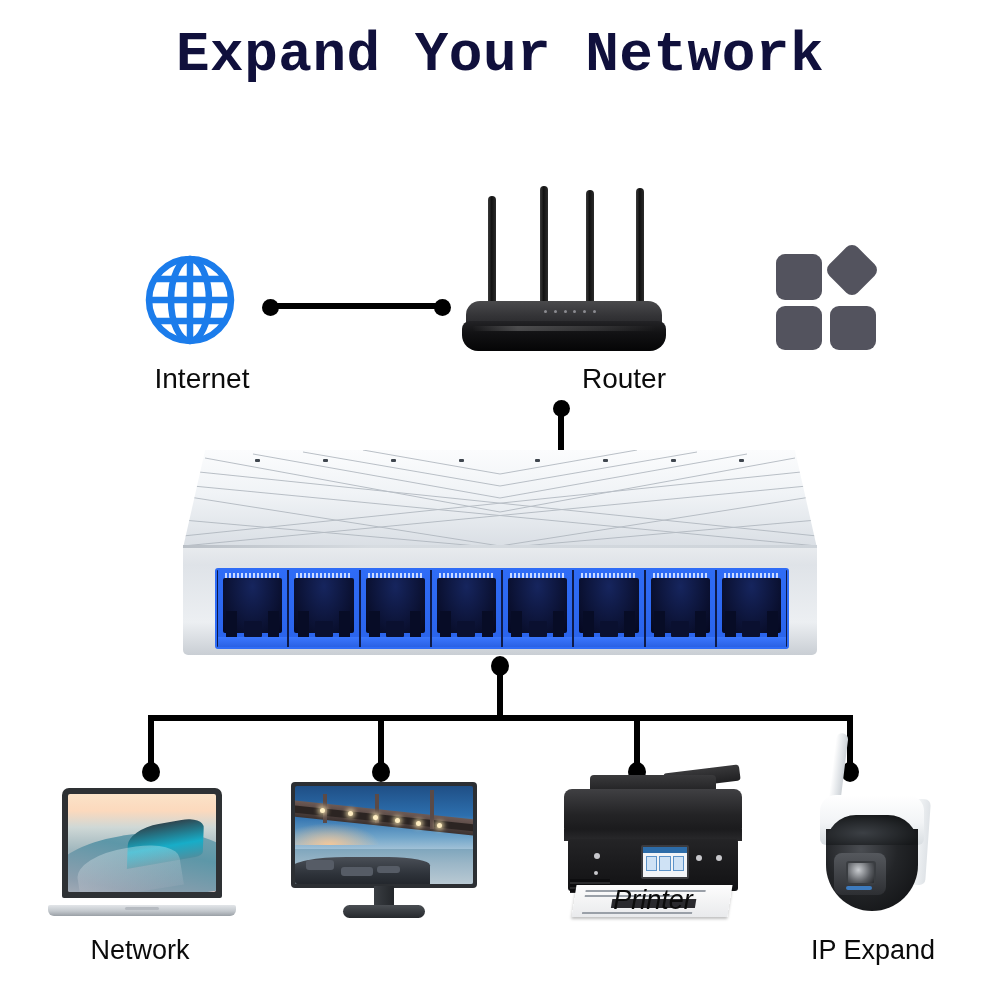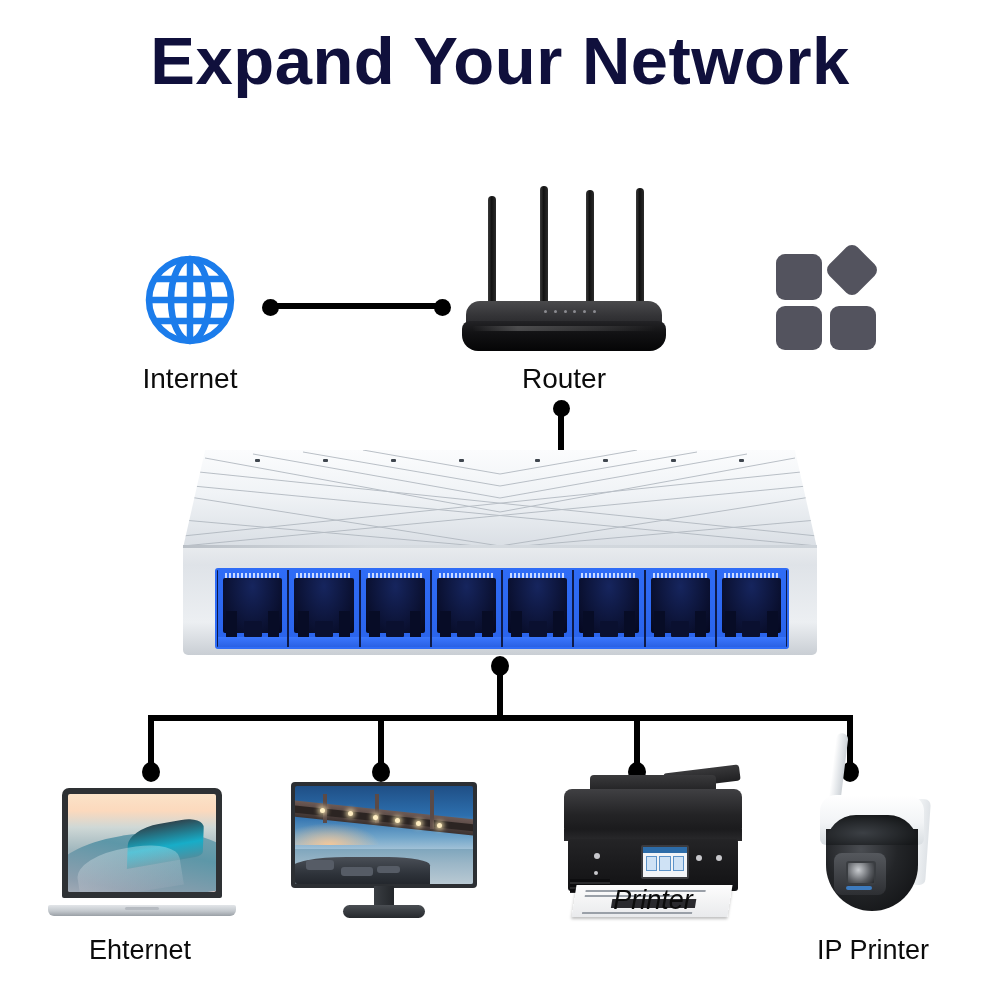--- a/index.html
+++ b/index.html
@@ -2,21 +2,21 @@
 <html><head>
 <meta charset="utf-8">
 <style>
   html,body{margin:0;padding:0;background:#fff;}
   body{width:1000px;height:1000px;position:relative;overflow:hidden;
        font-family:"Liberation Sans",sans-serif;}
   .stage{position:absolute;inset:0;}
 
   
   .title{position:absolute;top:26px;left:0;width:1000px;text-align:center;
-         font-family:Liberation Sans, sans-serif;font-weight:bold;font-size:67px;
+         font-family:Liberation Mono, monospace;font-weight:bold;font-size:56px;
          letter-spacing:0.5px;color:#10103c;line-height:1.05;}
   .subtitle{position:absolute;top:110px;left:110px;width:780px;text-align:center;
             font-size:25.5px;color:#151515;line-height:1.32;}
 
   
   .lbl{position:absolute;text-align:center;color:#0b0b0b;font-size:27px;
        white-space:nowrap;}
   .lbl.top{font-size:28px;}
 
   
@@ -195,21 +195,21 @@
       <g fill="none" stroke="#1b7ceb" stroke-width="6.5">
         <circle cx="46" cy="46" r="41"></circle>
         <line x1="5" y1="46" x2="87" y2="46"></line>
         <line x1="13" y1="25" x2="79" y2="25"></line>
         <line x1="13" y1="67" x2="79" y2="67"></line>
         <line x1="46" y1="5" x2="46" y2="87"></line>
         <ellipse cx="46" cy="46" rx="19" ry="41"></ellipse>
       </g>
     </svg>
   </div>
-  <div class="lbl top" style="left:90px;top:363px;width:200px;">Internet</div>
+  <div class="lbl top" style="left:102px;top:363px;width:200px;">Internet</div>
 
   <div class="dot" style="left:262px;top:299px;width:17px;height:17px;"></div>
   <div class="wire" style="left:268px;top:303px;width:180px;height:6px;"></div>
   <div class="dot" style="left:434px;top:299px;width:17px;height:17px;"></div>
 
   <div class="router">
     <div class="ant" style="left:26px;top:10px;height:125px;"></div>
     <div class="ant" style="left:78px;top:0px;height:135px;"></div>
     <div class="ant" style="left:124px;top:4px;height:131px;"></div>
     <div class="ant" style="left:174px;top:2px;height:133px;"></div>
@@ -221,21 +221,21 @@
             <i></i>
             <i></i>
             <i></i>
             <i></i>
         </div>
       </div>
       <div class="router-front"></div>
       <div class="router-gloss"></div>
     </div>
   </div>
-  <div class="lbl top" style="left:462px;top:363px;width:204px;">Router</div>
+  <div class="lbl top" style="left:462px;top:363px;width:204px;text-align:right;">Router</div>
 
   <div class="dot" style="left:553px;top:400px;width:17px;height:17px;"></div>
   <div class="wire" style="left:558px;top:408px;width:6px;height:48px;"></div>
 
   <div class="mesh">
     <span style="left:0;top:6px;width:46px;height:46px;"></span>
     <span style="left:56px;top:2px;width:40px;height:40px;border-radius:8px;transform:rotate(45deg);"></span>
     <span style="left:0;top:58px;width:46px;height:44px;"></span>
     <span style="left:54px;top:58px;width:46px;height:44px;"></span>
   </div>
@@ -362,21 +362,21 @@
     <div class="lt-lid">
       <div class="lt-scr">
         <div class="wave1"></div>
           <div class="wave2"></div>
           <div class="wave3"></div>
       </div>
     </div>
     <div class="lt-base"></div>
     <div class="lt-notch"></div>
   </div>
-  <div class="lbl" style="left:40px;top:935px;width:200px;">Ehternet</div>
+  <div class="lbl" style="left:40px;top:935px;width:200px;">Network</div>
 
   <div class="mon">
     <div class="mon-bez">
       <div class="mon-scr">
         <div class="sky-glow"></div>
         <div class="water"></div>
         <div class="bridge"></div>
         <div class="bridge2"></div>
         <div class="tower" style="left:16%;"></div>
         <div class="tower" style="left:45%;"></div>
@@ -430,15 +430,15 @@
     <div class="cam-ant"></div>
     <div class="cam-arm"></div>
     <div class="cam-cap"></div>
     <div class="cam-dome">
       <div class="cam-lensmod">
         <div class="cam-lens"></div>
         <div class="cam-ir"></div>
       </div>
     </div>
   </div>
-  <div class="lbl" style="left:773px;top:935px;width:200px;">IP Printer</div>
+  <div class="lbl" style="left:773px;top:935px;width:200px;">IP Expand</div>
 
 </div>
 
 </body></html>

